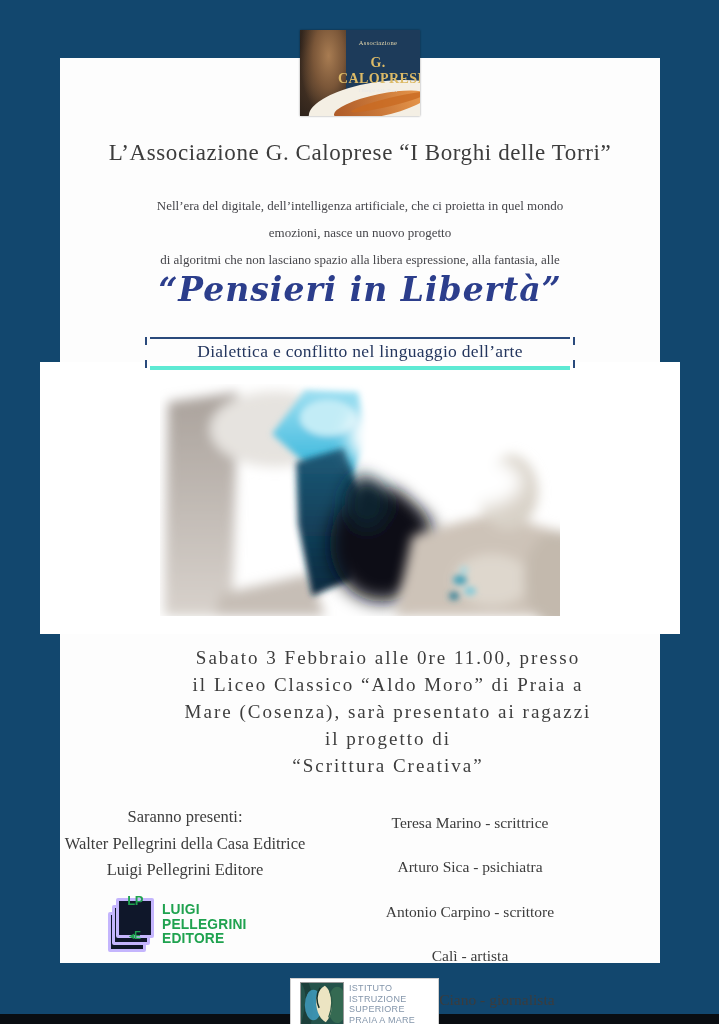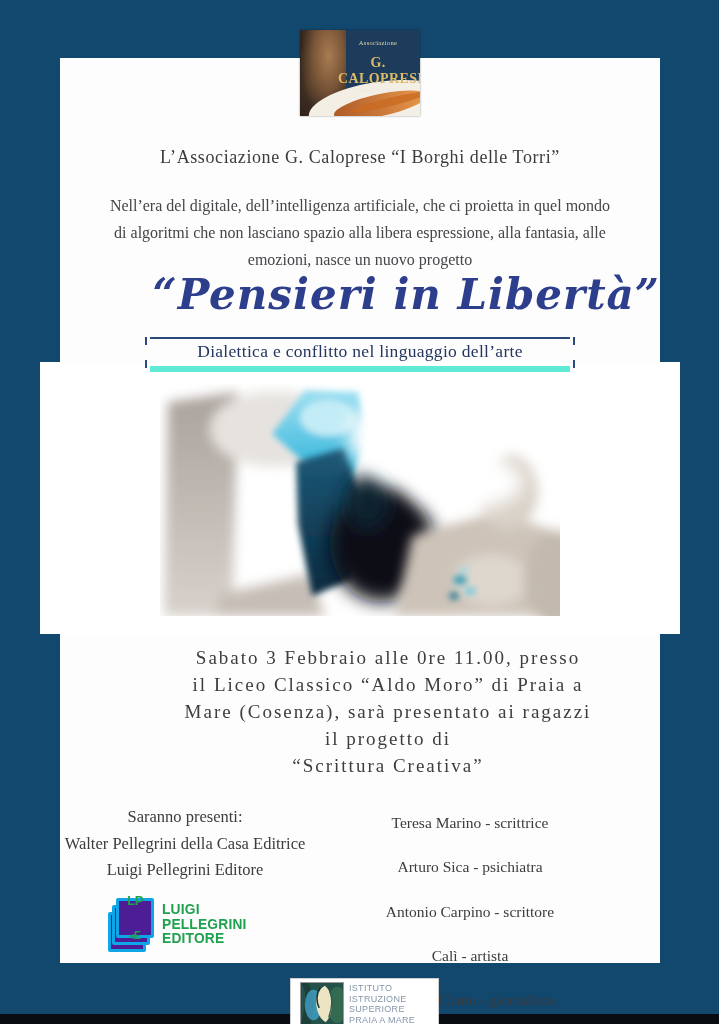--- a/index.html
+++ b/index.html
@@ -18,39 +18,39 @@
       radial-gradient(ellipse at 30% 62%, #4a3626 0%, #2c211a 55%, rgba(0,0,0,0) 100%),
       linear-gradient(#3a2d22,#241b14);}
   .tl-wave-white{position:absolute;bottom:-14px;left:8px;width:140px;height:48px;background:#f4efe4;border-radius:50%;transform:rotate(-9deg);}
   .tl-wave-orange{position:absolute;bottom:0px;right:-8px;width:95px;height:22px;background:linear-gradient(90deg,#a84e18,#e8913f);border-radius:50%;transform:rotate(-12deg);opacity:.92;}
   .tl-wave-orange2{position:absolute;bottom:10px;right:-10px;width:80px;height:8px;background:#c96a22;border-radius:50%;transform:rotate(-14deg);opacity:.8;}
   .tl-text{position:absolute;top:9px;left:38px;right:2px;text-align:center;z-index:2;font-family:"Liberation Serif",serif;}
   .tl-line1{font-size:6.5px;color:#e7d9ae;letter-spacing:.3px;}
   .tl-line2{font-size:14px;font-weight:bold;color:#dcba67;letter-spacing:.4px;margin-top:9px;}
   .tl-line3{font-size:5px;color:#e8e8e8;margin-top:1px;}
 
-  .assoc-title{position:absolute;left:60px;top:147px;width:600px;text-align:center;font-size:18px;color:#3c3c3c;letter-spacing:.6px;z-index:3;}
-  .intro{position:absolute;left:70px;top:192px;width:580px;text-align:center;font-size:16px;line-height:27px;color:#45454a;z-index:3;}
-  .main-title{position:absolute;left:60px;top:270px;width:600px;text-align:right;font-family:"DejaVu Serif",serif;font-style:italic;font-weight:700;font-size:42px;color:#2c3e8c;letter-spacing:1px;z-index:3;}
-  .rulebox{position:absolute;left:150px;top:337px;width:420px;text-align:center;font-size:17.5px;color:#24365e;padding:2px 0 4px 0;border-top:2px solid #2a4a7c;border-bottom:6px solid #5eead4;z-index:3;letter-spacing:.3px;}
+  .assoc-title{position:absolute;left:60px;top:140px;width:600px;text-align:center;font-size:23px;color:#3c3c3c;letter-spacing:.6px;z-index:3;}
+  .intro{position:absolute;left:70px;top:192px;width:580px;text-align:center;font-size:13px;line-height:27px;color:#45454a;z-index:3;}
+  .main-title{position:absolute;left:60px;top:270px;width:600px;text-align:center;font-family:"DejaVu Serif",serif;font-style:italic;font-weight:700;font-size:33px;color:#2c3e8c;letter-spacing:1px;z-index:3;}
+  .rulebox{position:absolute;left:150px;top:337px;width:420px;text-align:center;font-size:17.5px;color:#24365e;padding:2px 0 4px 0;border-top:2px solid #2a4a7c;border-bottom:4px solid #5eead4;z-index:3;letter-spacing:.3px;}
   .rulebox::before,.rulebox::after{content:"";position:absolute;top:-2px;bottom:-2px;width:2px;
     background:linear-gradient(to bottom,#2a4a7c 0 8px,rgba(0,0,0,0) 8px calc(100% - 8px),#2a4a7c calc(100% - 8px) 100%);}
   .rulebox::before{left:-5px;} .rulebox::after{right:-5px;}
 
   .event{position:absolute;left:60px;top:644px;width:656px;text-align:center;font-size:19px;line-height:27px;letter-spacing:2px;color:#3d3d3d;z-index:3;}
 
   .presenters{position:absolute;left:60px;top:804px;width:250px;text-align:center;font-size:16.5px;line-height:26.5px;color:#3c3c3c;z-index:3;font-family:Liberation Serif, serif;}
   .experts{position:absolute;left:315px;top:792px;width:310px;text-align:center;color:#3c3c3c;z-index:3;}
   .experts-heading{font-size:15px;line-height:26px;}
   .expert-item{font-size:15.5px;line-height:26.3px;margin-top:18px;}
 
   
   .lp-logo{position:absolute;left:108px;top:893px;width:175px;height:62px;z-index:3;display:flex;align-items:center;gap:6px;}
   .lp-icon{position:relative;width:48px;height:56px;flex:0 0 auto;}
-  .lp-page{position:absolute;background:#4c1d95;border:3px solid #0ea5e9;border-radius:2px;width:32px;height:34px;gap:24px;}
+  .lp-page{position:absolute;background:#0f172a;border:3px solid #c4b5fd;border-radius:2px;width:32px;height:34px;gap:24px;}
   .lp-p1{left:0;top:16px;} .lp-p2{left:4px;top:9px;}
   .lp-p3{left:8px;top:2px;display:flex;flex-direction:column;align-items:center;justify-content:center;}
   .lp-mono{font-family:"Liberation Sans",sans-serif;font-weight:800;color:#1fa24f;font-size:13px;line-height:12px;letter-spacing:-.5px;}
   .lp-mono2{font-family:"Liberation Sans",sans-serif;font-weight:800;color:#1fa24f;font-size:10px;line-height:10px;}
   .lp-text{font-family:"Liberation Sans",sans-serif;font-weight:700;color:#1fa24f;font-size:14.5px;line-height:14.5px;letter-spacing:.2px;transform:scaleX(.95);transform-origin:left center;}
 
   
   .iis-logo{position:absolute;left:290px;top:932px;width:149px;height:52px;background:#ffffff;border:1px solid #cfcfcf;z-index:5;display:flex;align-items:center;padding:9px;box-sizing:border-box;margin-top:46px;}
   .iis-img{width:44px;height:44px;flex:0 0 auto;border:1px solid #999;box-sizing:border-box;}
   .iis-text{font-family:"Liberation Sans",sans-serif;font-size:9px;line-height:10.5px;color:#8496ab;letter-spacing:.3px;margin-left:5px;}
@@ -71,22 +71,22 @@
       <div class="tl-line1">Associazione</div>
       <div class="tl-line2">G. CALOPRESE</div>
       <div class="tl-line3">I Borghi delle Torri</div>
     </div>
   </div>
 
   <div class="assoc-title">L’Associazione G. Caloprese “I Borghi delle Torri”</div>
 
   <div class="intro">
     <div>Nell’era del digitale, dell’intelligenza artificiale, che ci proietta in quel mondo</div>
+    <div>emozioni, nasce un nuovo progetto</div>
     <div>di algoritmi che non lasciano spazio alla libera espressione, alla fantasia, alle</div>
-    <div>emozioni, nasce un nuovo progetto</div>
   </div>
 
   <div class="main-title">“Pensieri in Libertà”</div>
 
   <div class="rulebox">Dialettica e conflitto nel linguaggio dell’arte</div>
 
   <div class="art-band">
     <svg class="artwork" viewBox="0 0 400 232" xmlns="http://www.w3.org/2000/svg">
       <defs>
         <filter id="b3" x="-40%" y="-40%" width="180%" height="180%">

